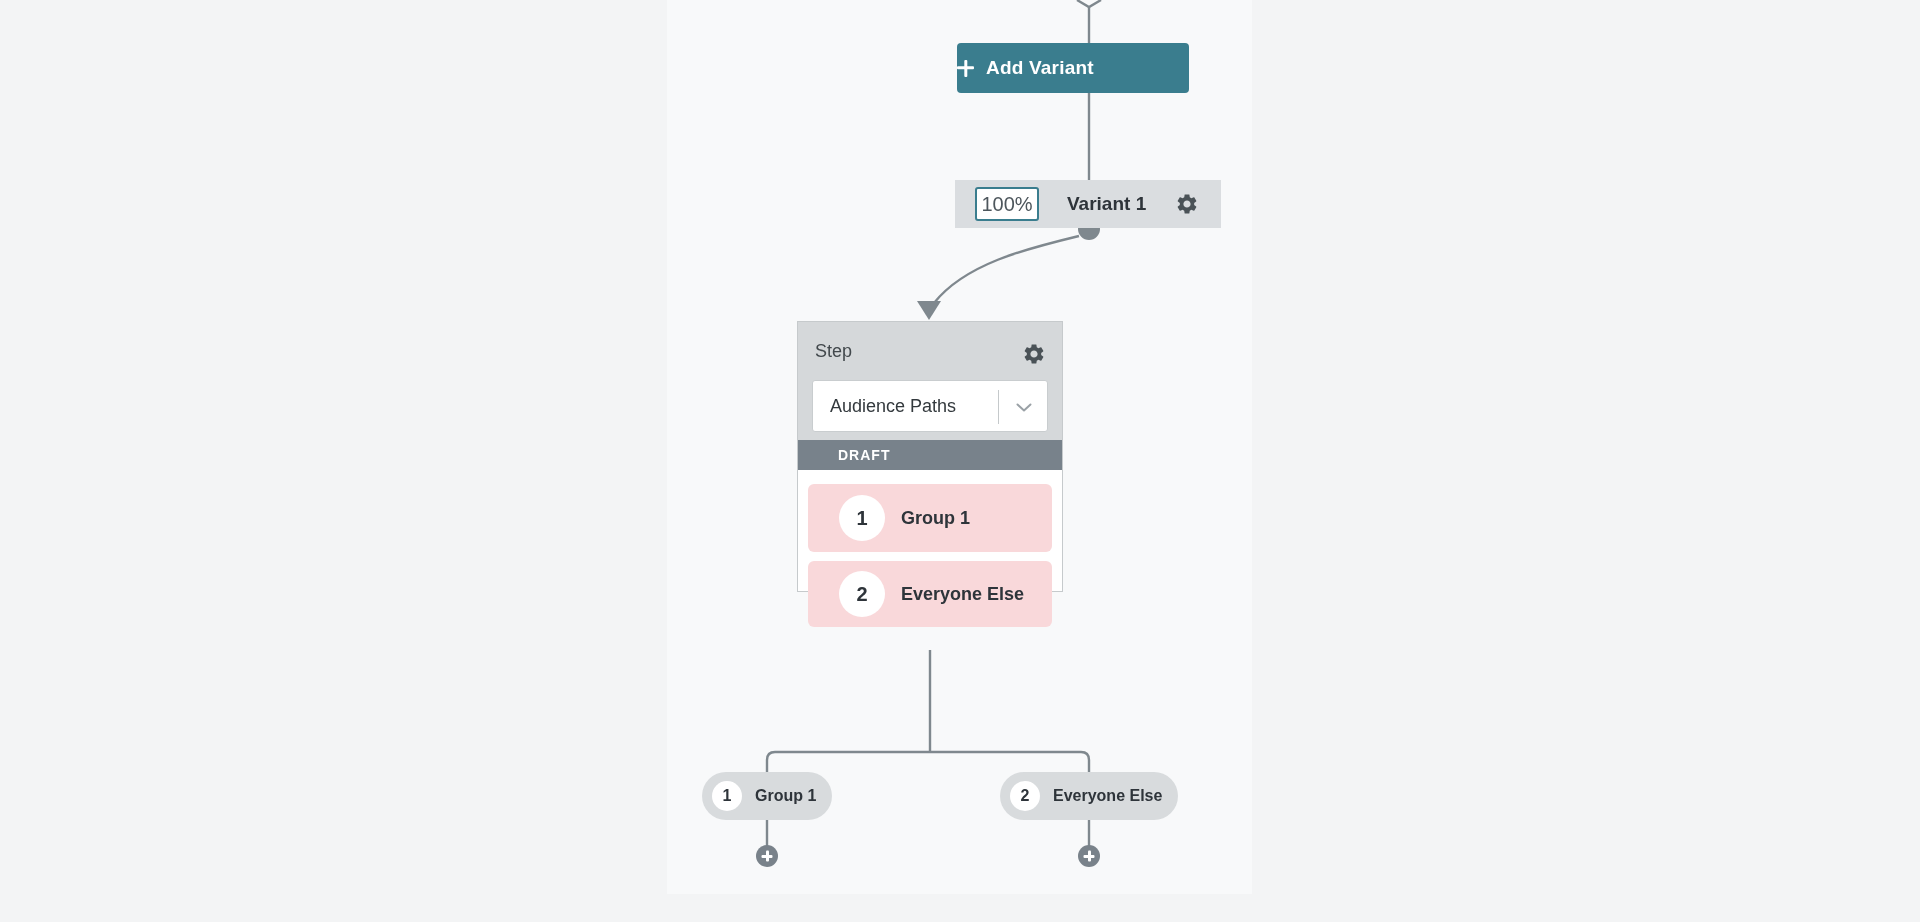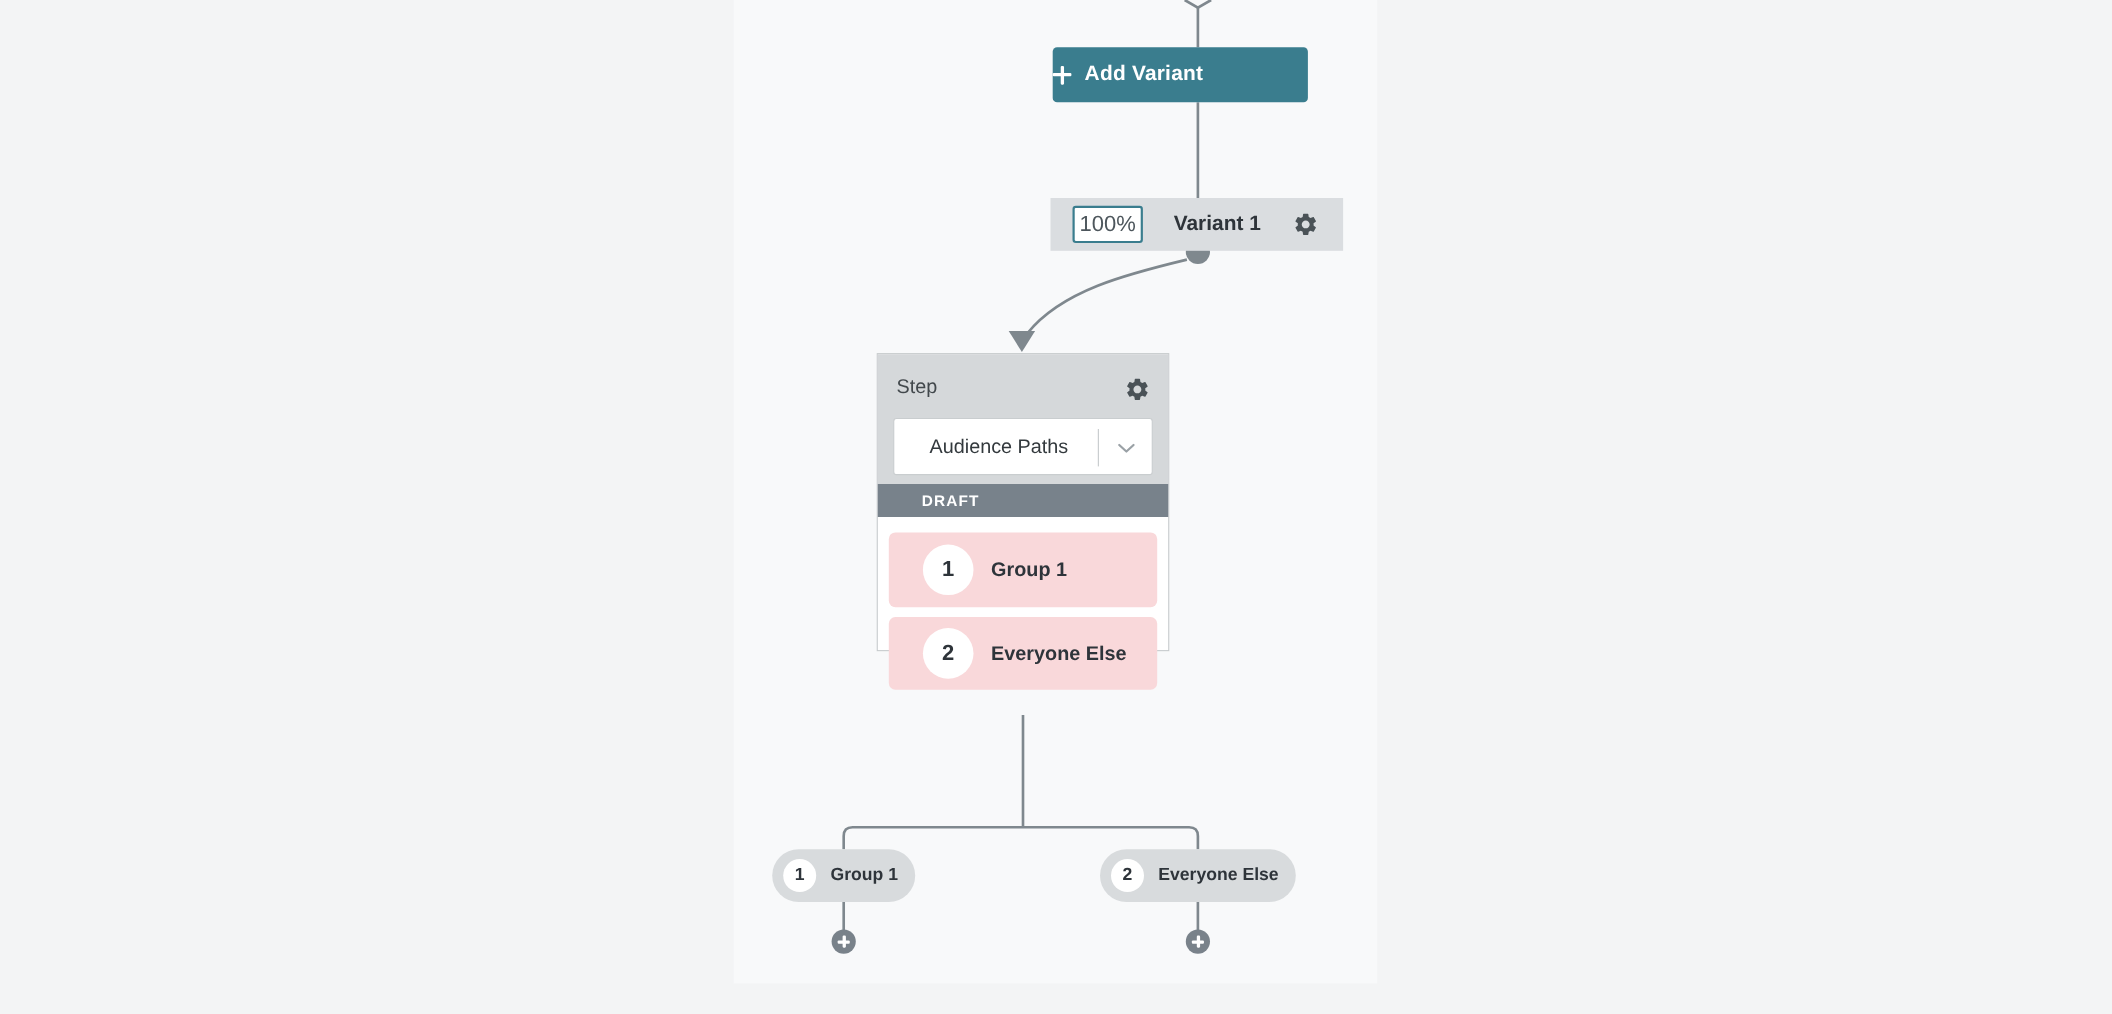--- a/index.html
+++ b/index.html
@@ -38,21 +38,21 @@
   .gear{width:24px;height:24px;fill:var(--icon-dark);display:block;}
 
   
   .step-card{position:absolute;left:797px;top:321px;width:266px;height:271px;
     background:#fff;border:1px solid var(--card-border);}
   .step-header{position:relative;width:100%;height:118px;background:var(--header-gray);}
   .step-title{position:absolute;left:17px;top:19px;font-size:18px;color:var(--text-medium);}
   .step-header .icon-btn{right:16px;top:20px;}
   .step-dropdown{position:absolute;left:14px;top:58px;width:236px;height:52px;background:#fff;
     border:1px solid #c9cdcf;border-radius:3px;cursor:pointer;display:flex;align-items:center;}
-  .dropdown-value{padding-left:32px;font-size:18px;color:#33393d;}
+  .dropdown-value{padding-left:17px;font-size:18px;color:#33393d;}
   .dropdown-divider{position:absolute;right:48px;top:9px;width:1px;height:34px;background:#c5c9cb;}
   .chevron{position:absolute;right:15px;top:22px;}
   .draft-badge{width:100%;height:30px;background:var(--slate);color:#fff;font-size:14px;
     font-weight:700;letter-spacing:1px;line-height:30px;padding-left:40px;}
   .paths-wrap{padding:14px 10px 0 10px;}
   .path-row{width:100%;height:68px;background:var(--pink);border-radius:6px;cursor:pointer;
     display:flex;align-items:center;padding-left:31px;margin-bottom:9px;}
   .path-row.short{height:66px;}
   .path-badge{width:46px;height:46px;background:#fff;border-radius:50%;display:flex;
     align-items:center;justify-content:center;font-size:20px;font-weight:700;color:var(--text-dark);}

